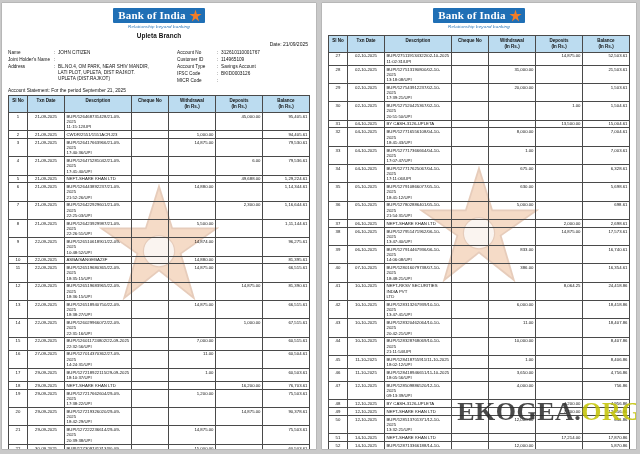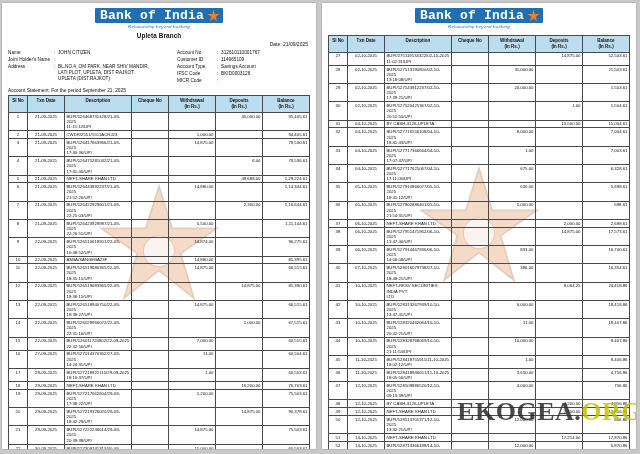--- a/index.html
+++ b/index.html
@@ -48,22 +48,22 @@
   
   .hdr{position:relative;z-index:2;text-align:center;}
   .logo-row{display:flex;justify-content:center;align-items:center;}
   .logo-box{
     display:flex;align-items:center;
     background:#1f6fb5;
     padding:1px 3px 1px 5px;
     border-radius:1px;
   }
   .logo-text{
-    color:#fff;font-size:13px;font-weight:bold;
-    font-family:Liberation Mono, monospace;
+    color:#fff;font-size:11px;font-weight:bold;
+    font-family:Liberation Serif, serif;
     letter-spacing:.2px;line-height:1;
   }
   .logo-star{margin-left:3px;width:13px;height:13px;}
   .tagline{
     font-size:4.4px;color:#1f6fb5;
     font-style:italic;margin-top:1px;letter-spacing:.2px;
   }
   .branch{
     font-size:6.4px;font-weight:bold;color:#111;
     margin-top:3px;letter-spacing:.1px;

